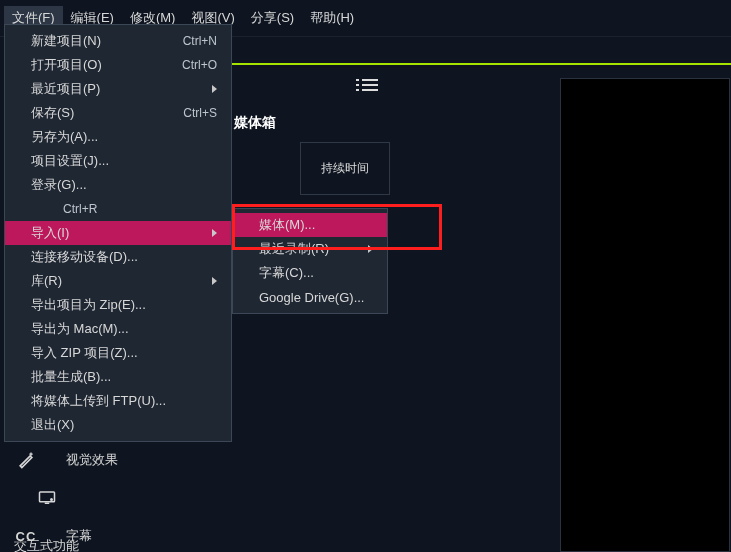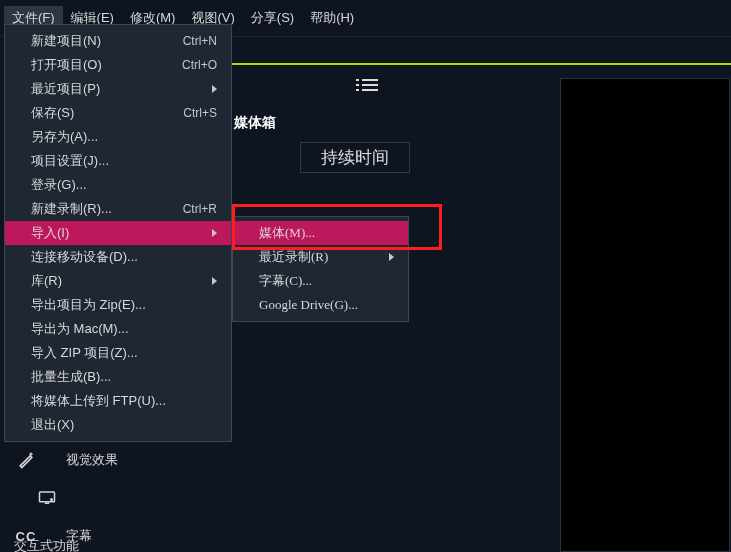--- a/index.html
+++ b/index.html
@@ -58,25 +58,25 @@
   .mediabox-title {
     position: absolute;
     top: 114px; left: 234px;
     font-size: 14px;
     font-weight: bold;
     color: #fff;
   }
   .duration-head {
     position: absolute;
     top: 142px; left: 300px;
-    width: 110px;
+    width: 90px;
     text-align: center;
-    padding: 3px 0;
+    padding: 17px 0;
     border: 1px solid #2e3846;
-    font-size: 17px;
+    font-size: 12px;
     color: #ddd;
   }
   .sidebar-item {
     position: absolute;
     left: 14px;
     display: flex;
     align-items: center;
     gap: 28px;
     color: #d6d6d6;
   }
@@ -107,21 +107,21 @@
   .menu .row .accel { color: #bfc5cd; font-size: 12px; margin-left: 32px; }
   .menu .row .arrow {
     width: 0; height: 0;
     border-top: 4px solid transparent;
     border-bottom: 4px solid transparent;
     border-left: 5px solid #c8c8c8;
     margin-left: 10px;
   }
 
   .file-menu { top: 24px; left: 4px; width: 228px; }
-  .sub-menu  { top: 216px; left: 232px; width: 177px; font-family: Liberation Serif, serif; }
+  .sub-menu  { top: 208px; left: 232px; width: 156px; }
 
   .highlight-box {
     position: absolute;
     top: 204px; left: 232px;
     width: 210px; height: 46px;
     border: 3px solid #ff1e1e;
     pointer-events: none;
   }
 </style>
 </head>
@@ -203,21 +203,20 @@
   <div class="row">
       <span class="label">另存为(A)...</span>
     </div>
   <div class="row">
       <span class="label">项目设置(J)...</span>
     </div>
   <div class="row">
       <span class="label">登录(G)...</span>
     </div>
   <div class="row">
-      <span class="label">新建录制(R)...</span>
       <span class="accel">Ctrl+R</span>
     </div>
   <div class="row hover">
       <span class="label">导入(I)</span>
       <span class="arrow"></span>
     </div>
   <div class="row">
       <span class="label">连接移动设备(D)...</span>
     </div>
   <div class="row">

